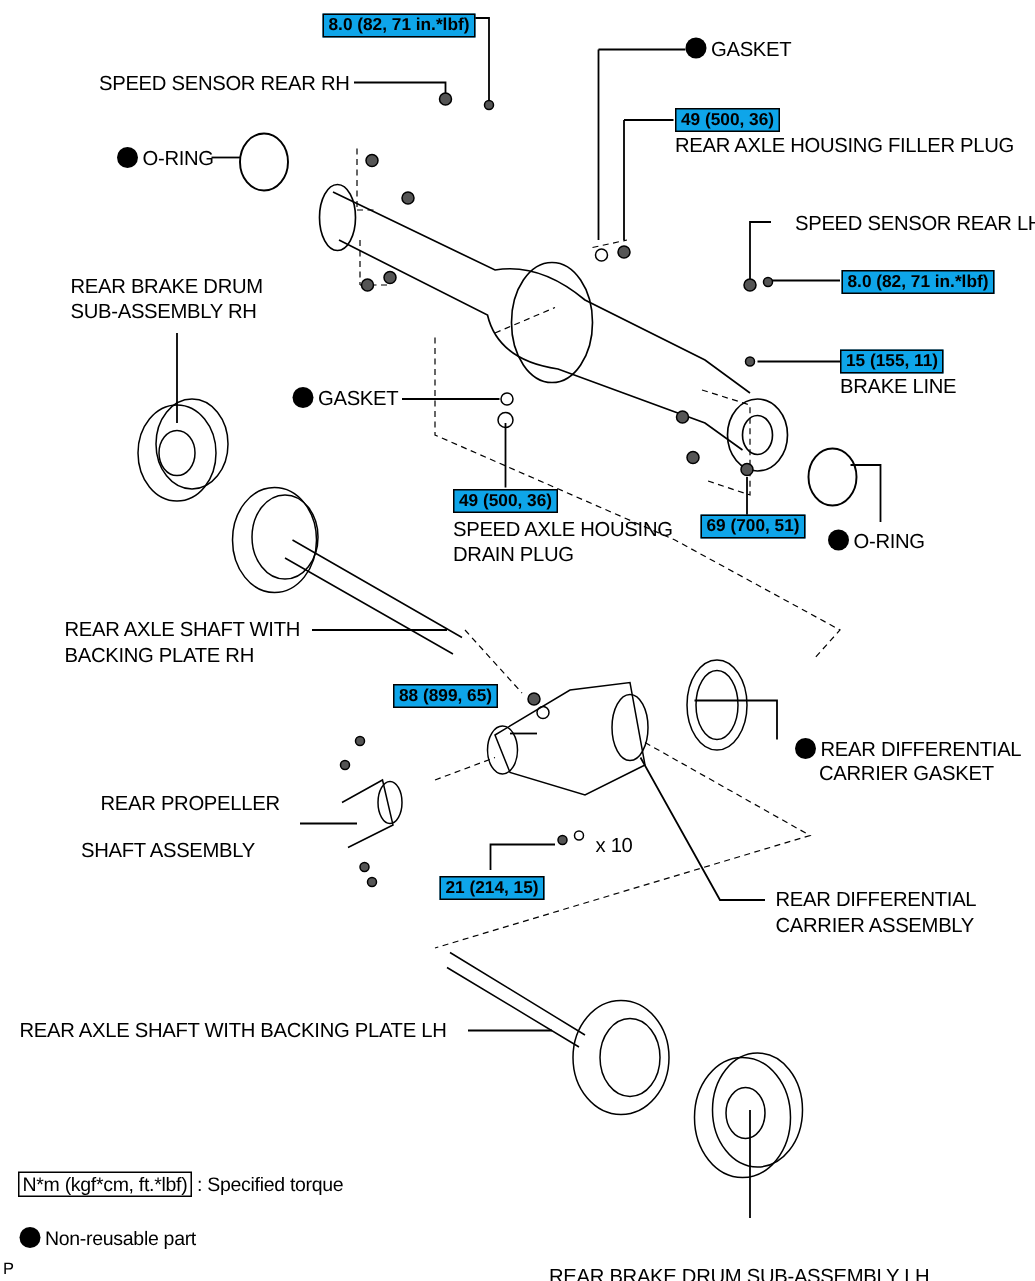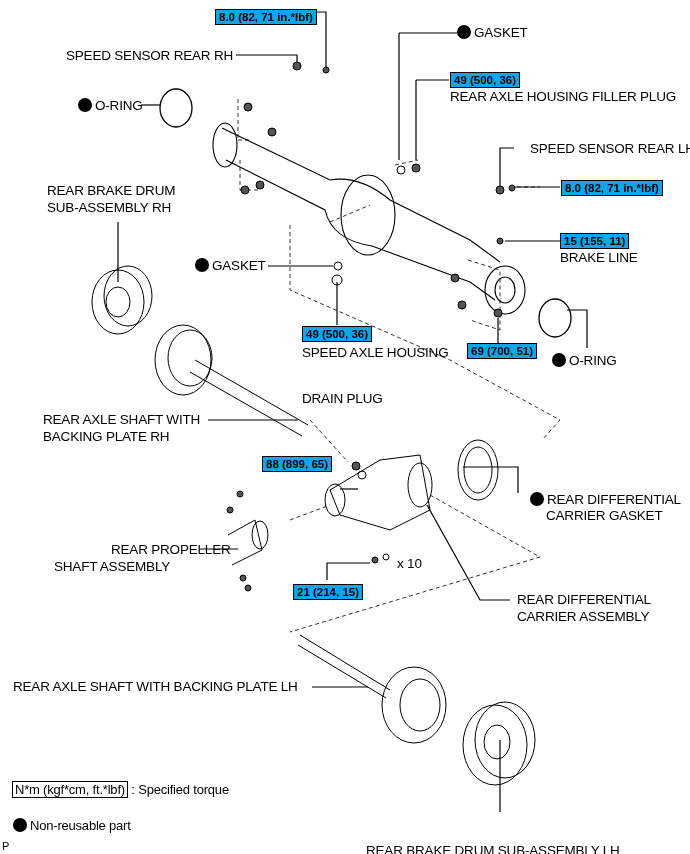--- a/index.html
+++ b/index.html
@@ -147,30 +147,30 @@
 <div class="lbl" style="left:530px;top:141px;">SPEED SENSOR REAR LH</div>
 <div class="tq" style="left:561px;top:180px;">8.0 (82, 71 in.*lbf)</div>
 
 <div class="lbl" style="left:47px;top:183px;">REAR BRAKE DRUM</div>
 <div class="lbl" style="left:47px;top:200px;">SUB-ASSEMBLY RH</div>
 <div class="lbl" style="left:195px;top:258px;"><span class="dot"></span><span>GASKET</span></div>
 <div class="tq" style="left:560px;top:233px;">15 (155, 11)</div>
 <div class="lbl" style="left:560px;top:250px;">BRAKE LINE</div>
 <div class="tq" style="left:302px;top:326px;">49 (500, 36)</div>
 <div class="lbl" style="left:302px;top:345px;">SPEED AXLE HOUSING</div>
-<div class="lbl" style="left:302px;top:362px;margin-top:29px;">DRAIN PLUG</div>
+<div class="lbl" style="left:302px;top:362px;">DRAIN PLUG</div>
 <div class="tq" style="left:467px;top:343px;">69 (700, 51)</div>
 <div class="lbl" style="left:552px;top:353px;"><span class="dot"></span><span>O-RING</span></div>
 
 <div class="lbl" style="left:43px;top:412px;">REAR AXLE SHAFT WITH</div>
 <div class="lbl" style="left:43px;top:429px;">BACKING PLATE RH</div>
 <div class="tq" style="left:262px;top:456px;">88 (899, 65)</div>
 <div class="lbl" style="left:530px;top:492px;"><span class="dot"></span><span>REAR DIFFERENTIAL</span></div>
 <div class="lbl" style="left:546px;top:508px;">CARRIER GASKET</div>
-<div class="lbl" style="left:67px;top:542px;margin-left:44px;">REAR PROPELLER</div>
+<div class="lbl" style="left:67px;top:528px;">REAR PROPELLER</div>
 <div class="lbl" style="left:54px;top:559px;">SHAFT ASSEMBLY</div>
 <div class="lbl" style="left:397px;top:556px;">x 10</div>
 <div class="tq" style="left:293px;top:584px;">21 (214, 15)</div>
 <div class="lbl" style="left:517px;top:592px;">REAR DIFFERENTIAL</div>
 <div class="lbl" style="left:517px;top:609px;">CARRIER ASSEMBLY</div>
 
 <div class="lbl" style="left:13px;top:679px;">REAR AXLE SHAFT WITH BACKING PLATE LH</div>
 <div class="lbl" style="left:366px;top:819px;margin-top:24px;">REAR BRAKE DRUM SUB-ASSEMBLY LH</div>
 
 <div class="lbl small" style="left:12px;top:782px;"><span class="legend-box">N*m (kgf*cm, ft.*lbf)</span> <span>: Specified torque</span></div>

